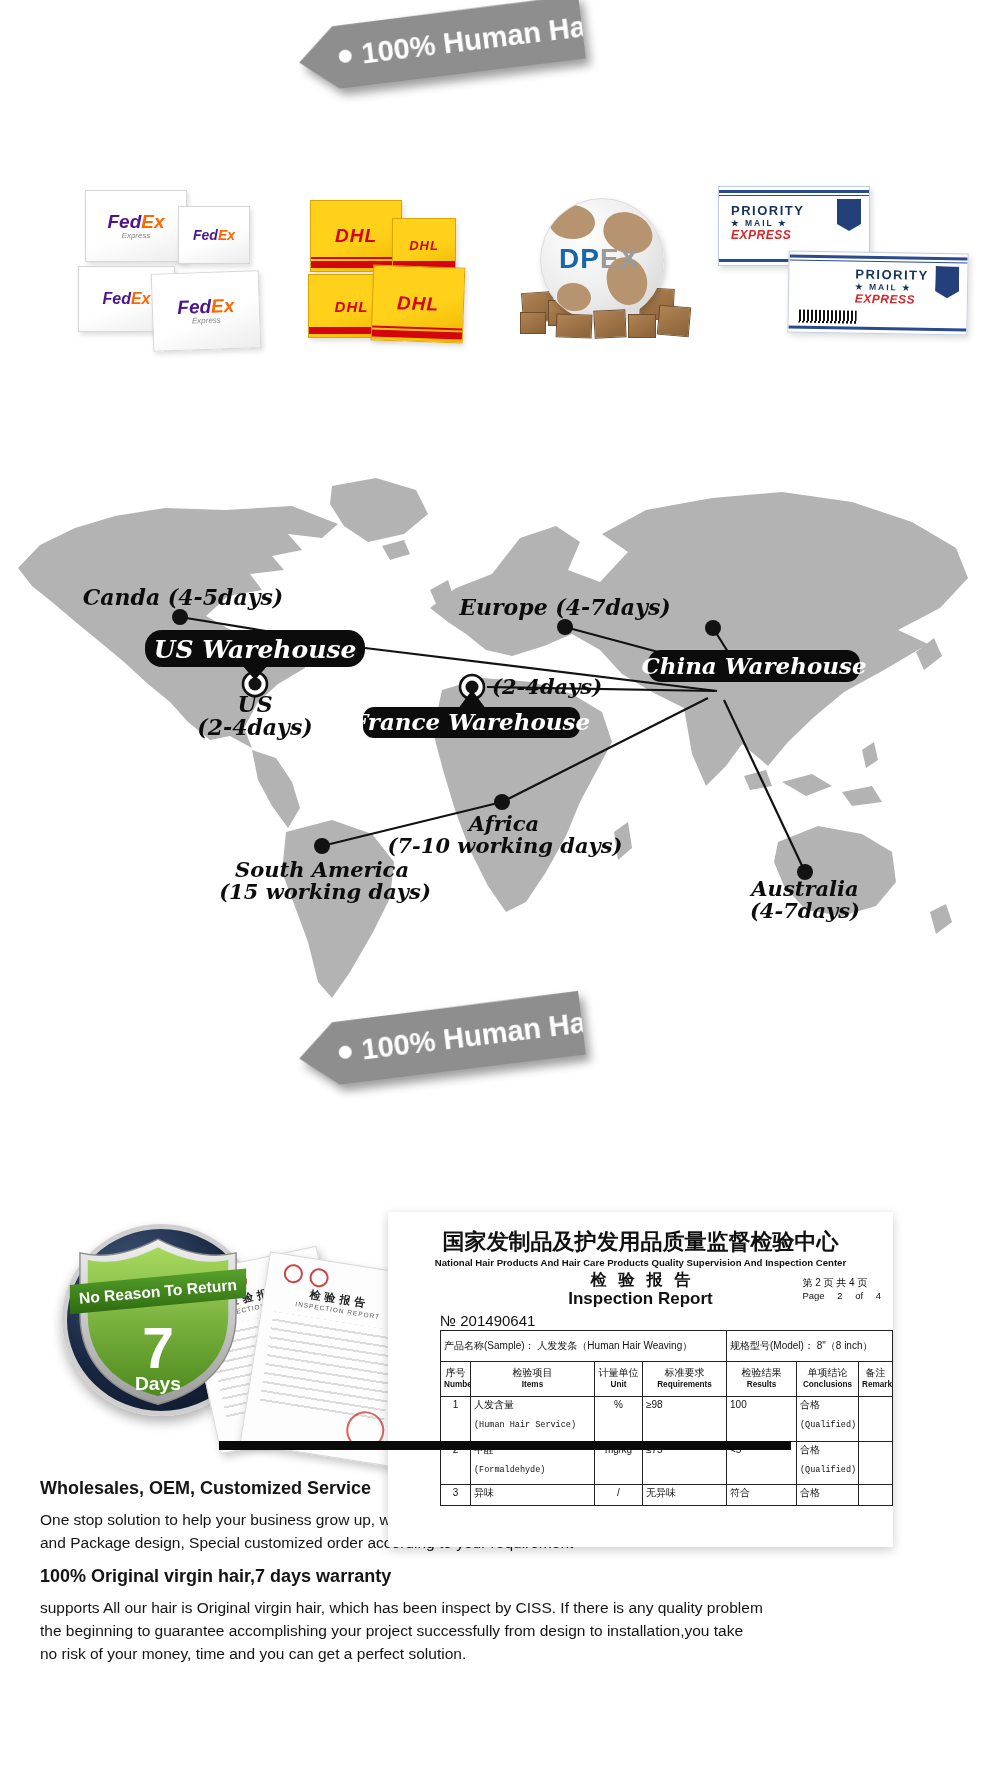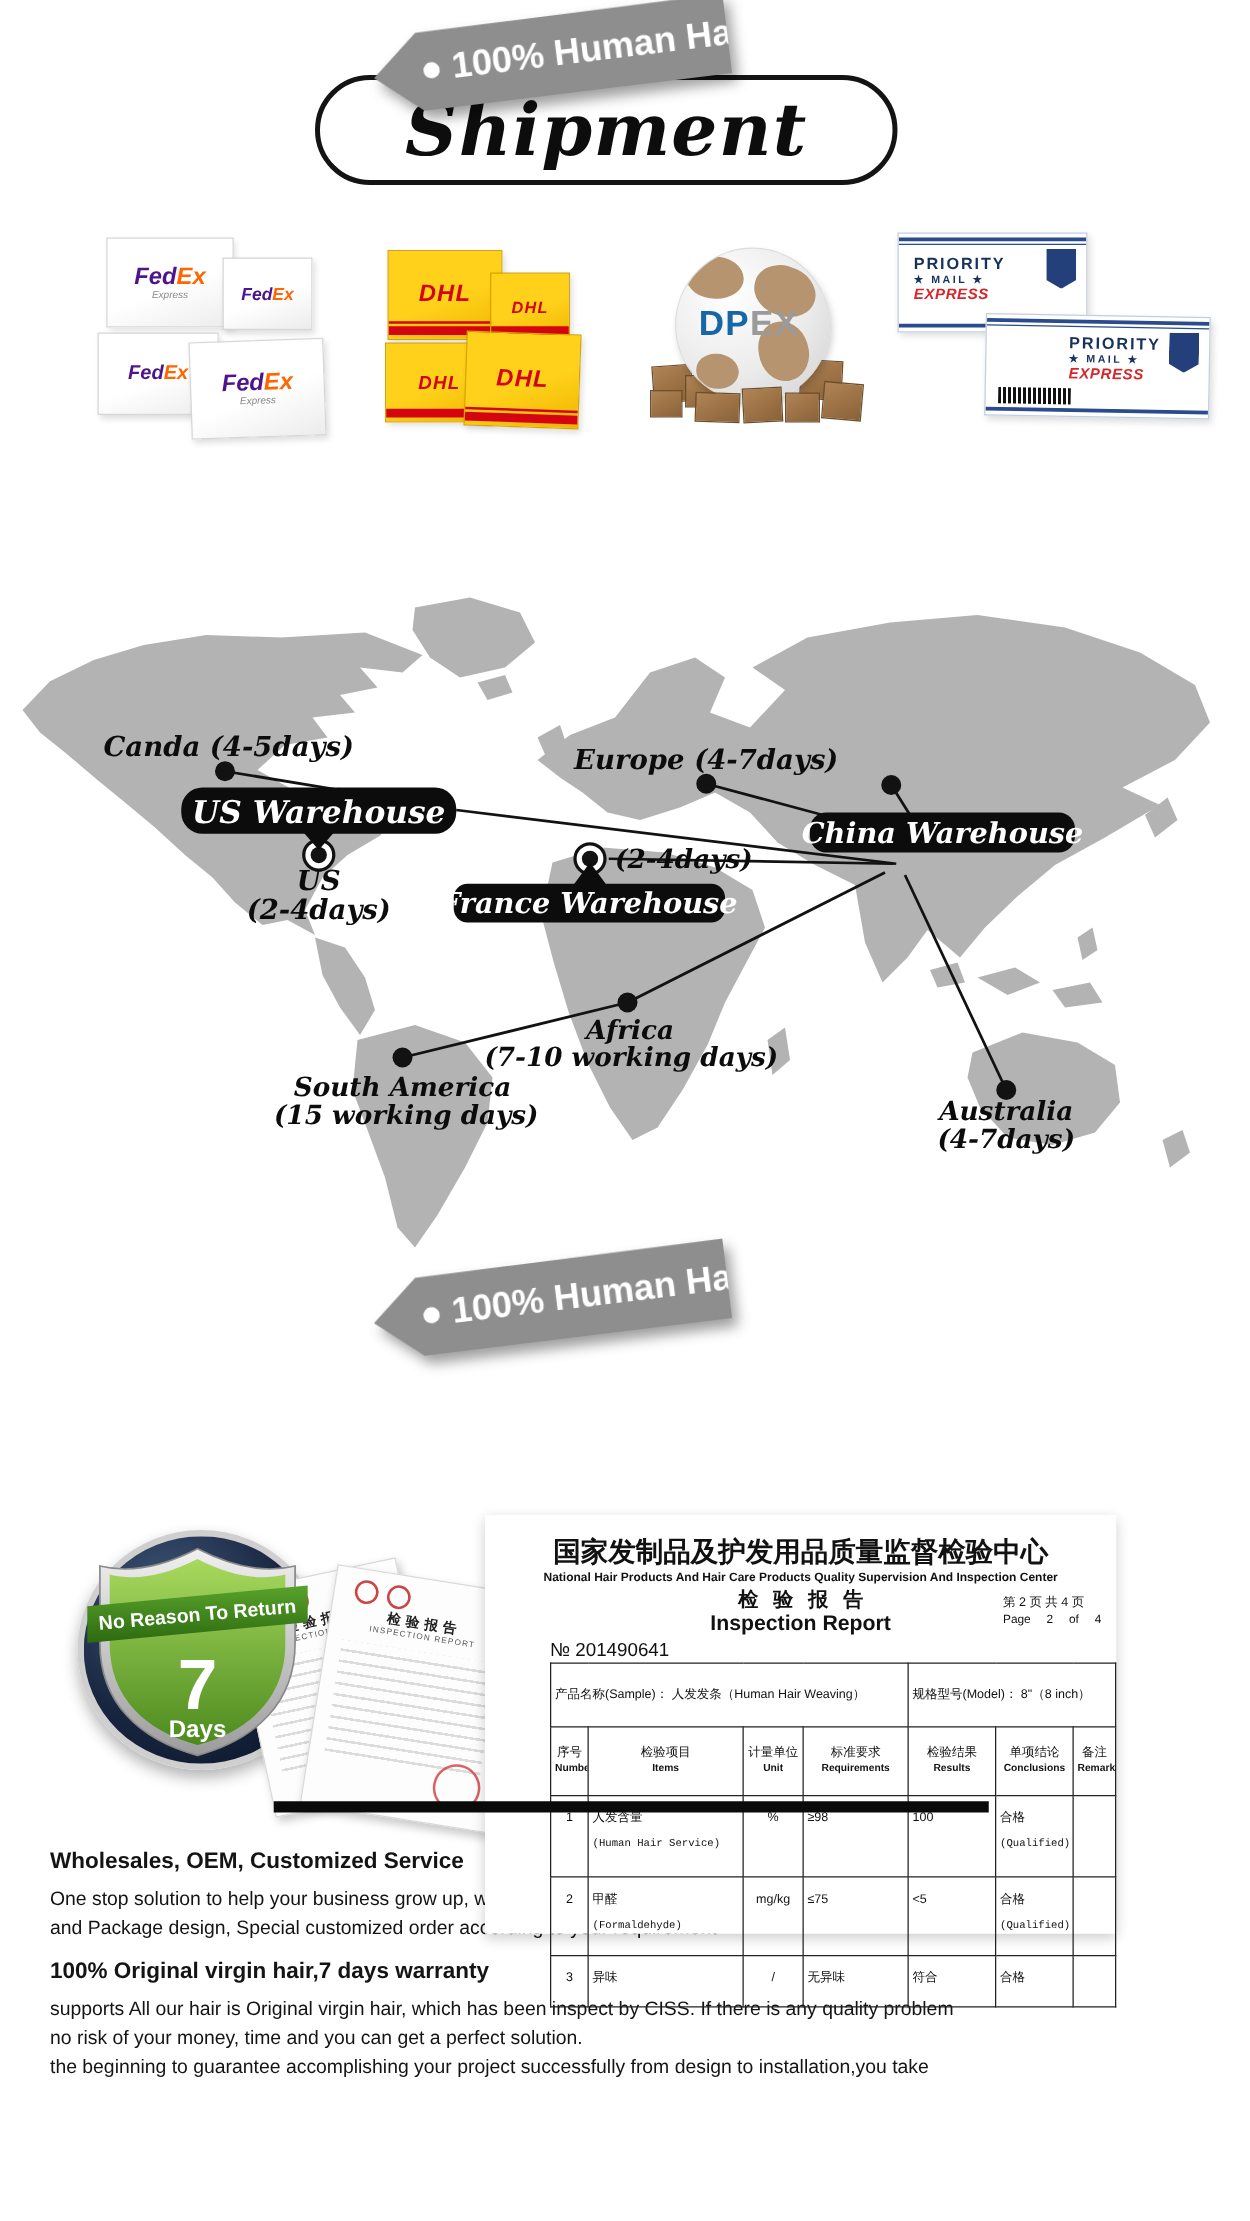--- a/index.html
+++ b/index.html
@@ -82,21 +82,21 @@
   .report{position:absolute;left:388px;top:1212px;width:505px;height:335px;background:#fff;
      box-shadow:0 3px 10px rgba(0,0,0,.2);color:#111;z-index:2;}
   .r-title-cn{text-align:center;font-weight:700;font-size:22px;margin-top:15px;}
   .r-title-en{text-align:center;font-weight:700;font-size:9.6px;}
   .r-cn2{text-align:center;font-weight:700;font-size:16px;letter-spacing:12px;text-indent:12px;margin-top:2px;}
   .r-en2{text-align:center;font-weight:700;font-size:17px;margin-top:-2px;}
   .r-page{position:absolute;right:12px;top:64px;font-size:10px;line-height:13px;}
   .r-page .pg-en{word-spacing:10px;font-size:9.5px;}
   .r-no{position:absolute;left:52px;top:100px;font-size:15px;}
   .r-table{position:absolute;left:52px;top:118px;border-collapse:collapse;table-layout:fixed;width:452px;}
-  .r-table td{border:1.2px solid #222;padding:12px 3px;vertical-align:top;text-align:left;
+  .r-table td{border:1.2px solid #222;padding:2px 3px;vertical-align:top;text-align:left;
      font-size:10px;line-height:12px;overflow:hidden;}
   .r-table .info-row td{height:26px;vertical-align:middle;}
   .r-table .head-row td{height:30px;text-align:center;vertical-align:middle;}
   .h-cn{font-size:10px;}
   .h-en{font-size:8.2px;font-weight:700;}
   .cell-en{font-size:8.5px;margin-top:8px;font-family:"Liberation Mono",monospace;}
   .row1 td{height:40px;}
   .row2 td{height:38px;}
   .row3 td{height:16px;}
   .c-center{text-align:center !important;}
@@ -105,23 +105,20 @@
   
   .f-block{position:absolute;left:40px;width:935px;color:#141414;}
   .f-title{font-size:18px;font-weight:700;margin-bottom:9px;}
   .f-line{font-size:15.5px;line-height:23px;}
 </style>
 </head>
 <body>
 
 <div id="page">
 
-  <div class="banner-pill" style="left:252px;top:60px;width:458px;height:80px;">
-    <span class="banner-title">Shipment</span>
-  </div>
   <div class="banner-tag" style="left:298px;top:12px;width:285px;height:64px;">
     <div class="banner-tag-inner">
       <span class="tag-dot"></span>
       <span class="tag-text">100% Human Hair</span>
     </div>
   </div>
 
   <div>
     <div class="pkg white" style="left:85px;top:190px;width:100px;height:70px;">
       <span class="fedex-logo"><b class="fed">Fed</b><b class="ex">Ex</b></span>
@@ -431,17 +428,17 @@
   <div class="censor"></div>
 
   <div class="f-block" style="top:1478px;">
     <div class="f-title">Wholesales, OEM, Customized Service</div>
     <div class="f-line">One stop solution to help your business grow up, we offer competitive price for wholesales customer,</div>
     <div class="f-line">and Package design, Special customized order according to your requirement</div>
   </div>
   <div class="f-block" style="top:1566px;">
     <div class="f-title">100% Original virgin hair,7 days warranty</div>
     <div class="f-line">supports All our hair is Original virgin hair, which has been inspect by CISS. If there is any quality problem</div>
+    <div class="f-line">the beginning to guarantee accomplishing your project successfully from design to installation,you take</div>
     <div class="f-line">no risk of your money, time and you can get a perfect solution.</div>
-    <div class="f-line">the beginning to guarantee accomplishing your project successfully from design to installation,you take</div>
   </div>
 
 </div>
 
 </body></html>

